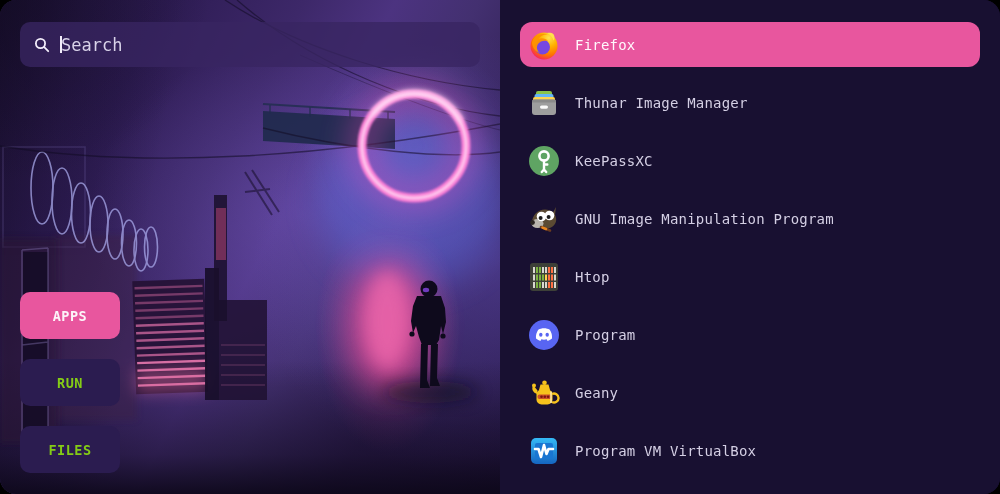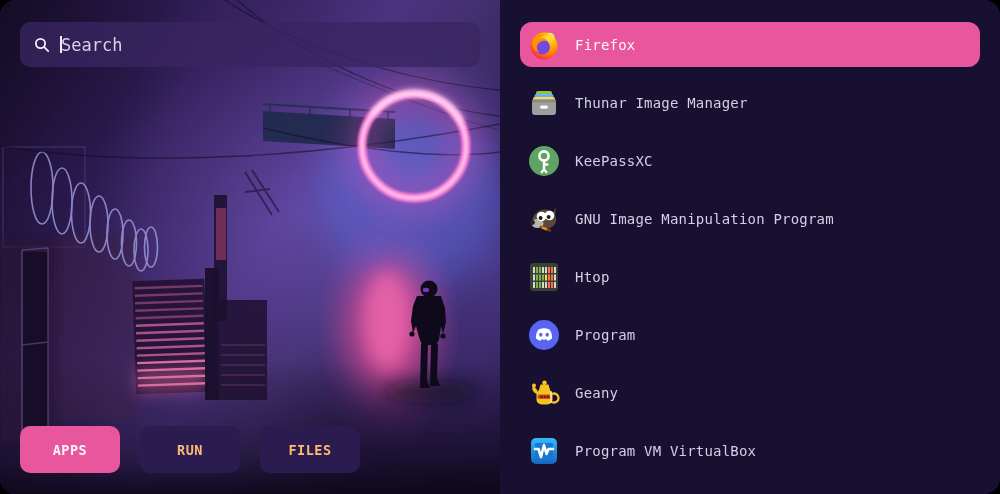--- a/index.html
+++ b/index.html
@@ -21,23 +21,23 @@
   .scene{position:absolute;inset:0;width:100%;height:100%;}
 
   .search-wrap{position:absolute;top:22px;left:20px;width:460px;height:45px;border-radius:10px;
     background:rgba(57,37,97,.78);display:flex;align-items:center;box-sizing:border-box;padding:0 12px 0 14px;}
   .search-wrap svg{flex:0 0 auto;margin-right:9px;}
   .search-input{flex:1;background:transparent;border:none;outline:none;color:#eee8fa;
     font-family:"DejaVu Sans Mono",monospace;font-size:17px;caret-color:#fff;}
   .search-input::placeholder{color:#d8d2e8;opacity:1;}
   .caret{position:absolute;left:40px;top:14px;width:1.5px;height:17px;background:#f2edfa;}
 
-  .tabs{position:absolute;left:20px;bottom:21px;width:460px;display:flex;gap:20px;}
+  .tabs{position:absolute;left:20px;bottom:21px;width:460px;display:flex;gap:20px;flex-direction:column;}
   .tab{width:100px;height:47px;border-radius:10px;background:#2b1c50;border:none;cursor:pointer;
-    color:#fdba74;font-family:"DejaVu Sans Mono",monospace;font-size:13.5px;font-weight:700;letter-spacing:.5px;
+    color:#84cc16;font-family:"DejaVu Sans Mono",monospace;font-size:13.5px;font-weight:700;letter-spacing:.5px;
     display:flex;align-items:center;justify-content:center;}
   .tab.active{background:#e8569e;color:#fdf4f9;}
 
   
   .right{width:500px;flex:0 0 500px;background:#181031;box-sizing:border-box;
     padding:22px 20px;display:flex;flex-direction:column;gap:13px;}
   .app-row{height:45px;flex:0 0 45px;border-radius:12px;display:flex;align-items:center;
     padding-left:8px;gap:15px;cursor:pointer;background:transparent;}
   .app-row.selected{background:#e8569e;}
   .app-row .icon{width:32px;height:32px;flex:0 0 32px;display:flex;align-items:center;justify-content:center;}

